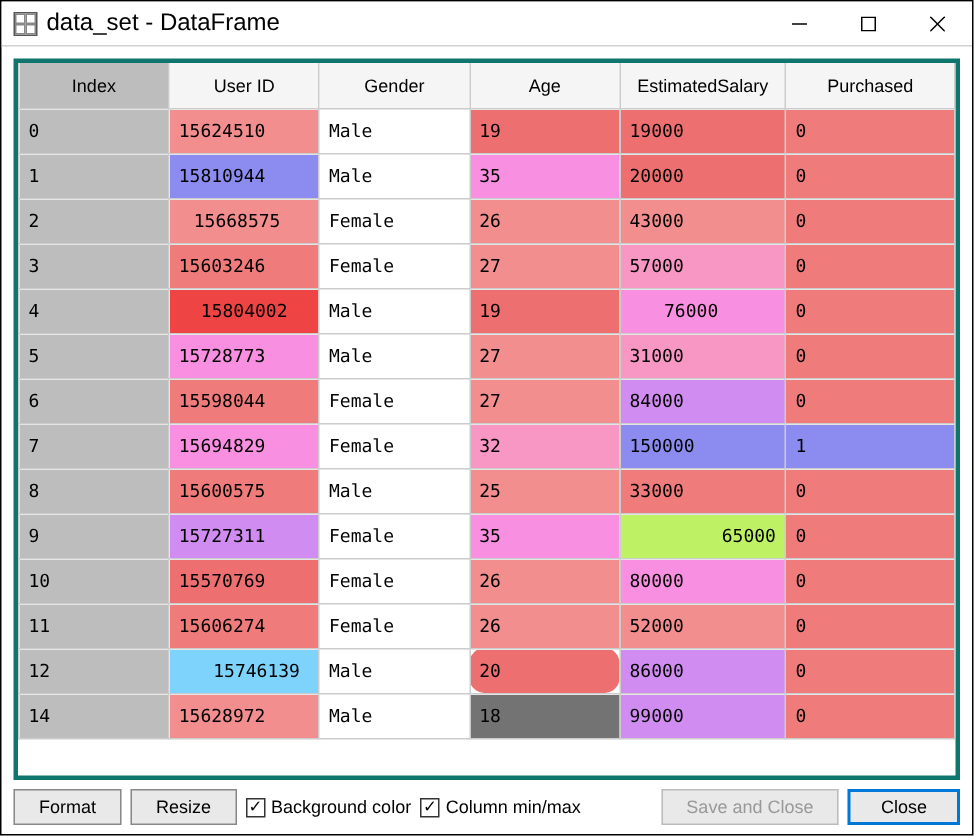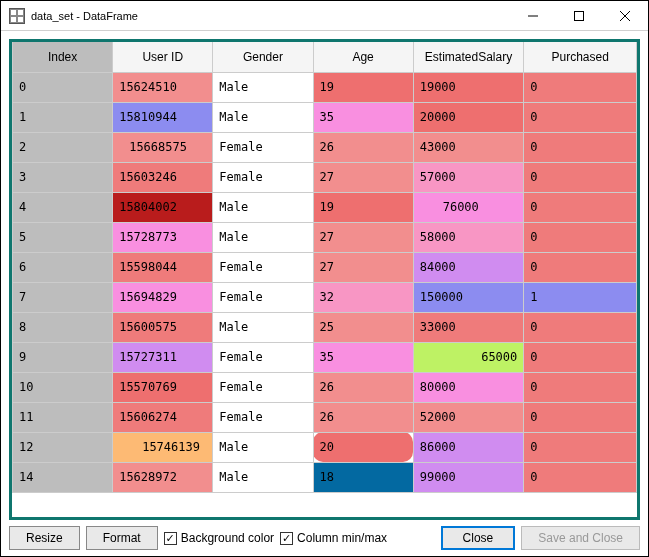--- a/index.html
+++ b/index.html
@@ -1,20 +1,20 @@
 <!DOCTYPE html>
 <html><head>
 <meta charset="utf-8">
 <style>
 * { box-sizing: border-box; margin: 0; padding: 0; }
 body { font-family: "Segoe UI", Tahoma, sans-serif; font-size: 12px; background: #fff; width: 649px; height: 557px; overflow: hidden; display: flex; flex-direction: column; border: 1px solid #000; }
 .titlebar { display: flex; align-items: center; height: 30px; background: #fff; border-bottom: 1px solid #d0d0d0; }
 .title-icon { width: 16px; height: 16px; margin: 0 6px 0 8px; display: flex; flex-wrap: wrap; border: 1px solid #555; }
 .title-icon span { width: 50%; height: 50%; border: .5px solid #888; }
-.title-text { flex: 1; font-size: 11px; }
+.title-text { flex: 1; font-size: 16px; }
 .win-btns { display: flex; height: 100%; }
 .win-btn { width: 46px; display: flex; align-items: center; justify-content: center; cursor: pointer; }
 .content { flex: 1; padding: 8px 8px 6px 8px; display: flex; flex-direction: column; overflow: hidden; }
 .table-wrap { flex: 1; border: 3px solid #0f766e; overflow: hidden; position: relative; display: flex; }
 .table-scroll { flex: 1; overflow-y: scroll; overflow-x: hidden; }
 table { border-collapse: collapse; width: 100%; table-layout: fixed; }
 th, td { border: 1px solid #ccc; height: 30px; padding: 0 6px; text-align: left; font-size: 12px; white-space: nowrap; overflow: hidden; }
 th { background: #f5f5f5; font-weight: 400; text-align: center; border-top: none; }
 th:first-child, td.row-idx { background: #bdbdbd; }
 td.row-idx { font-family: Consolas, monospace; }
@@ -118,32 +118,32 @@
             <tr>
               <td class="row-idx">3</td>
               <td class="data" style="background: rgb(239, 123, 123);">15603246</td>
               <td class="data" style="background: rgb(255, 255, 255);">Female</td>
               <td class="data" style="background: rgb(242, 142, 142);">27</td>
               <td class="data" style="background: rgb(248, 150, 196);">57000</td>
               <td class="data" style="background: rgb(239, 123, 123);">0</td>
             </tr>
             <tr>
               <td class="row-idx">4</td>
-              <td class="data" style="background: #b91c1c;">15804002</td>
+              <td class="data" style="background: #ef4444; text-align: center;">15804002</td>
               <td class="data" style="background: rgb(255, 255, 255);">Male</td>
               <td class="data" style="background: rgb(238, 111, 111);">19</td>
               <td class="data" style="background: rgb(249, 143, 224); padding-left: 29px;">76000</td>
               <td class="data" style="background: rgb(239, 123, 123);">0</td>
             </tr>
             <tr>
               <td class="row-idx">5</td>
               <td class="data" style="background: rgb(249, 143, 224);">15728773</td>
               <td class="data" style="background: rgb(255, 255, 255);">Male</td>
               <td class="data" style="background: rgb(242, 142, 142);">27</td>
-              <td class="data" style="background: rgb(248, 150, 196);">58000</td>
+              <td class="data" style="background: rgb(248, 150, 196);">31000</td>
               <td class="data" style="background: rgb(239, 123, 123);">0</td>
             </tr>
             <tr>
               <td class="row-idx">6</td>
               <td class="data" style="background: rgb(239, 123, 123);">15598044</td>
               <td class="data" style="background: rgb(255, 255, 255);">Female</td>
               <td class="data" style="background: rgb(242, 142, 142);">27</td>
               <td class="data" style="background: rgb(208, 140, 240);">84000</td>
               <td class="data" style="background: rgb(239, 123, 123);">0</td>
             </tr>
@@ -182,47 +182,47 @@
             <tr>
               <td class="row-idx">11</td>
               <td class="data" style="background: rgb(239, 123, 123);">15606274</td>
               <td class="data" style="background: rgb(255, 255, 255);">Female</td>
               <td class="data" style="background: rgb(242, 142, 142);">26</td>
               <td class="data" style="background: rgb(242, 142, 142);">52000</td>
               <td class="data" style="background: rgb(239, 123, 123);">0</td>
             </tr>
             <tr>
               <td class="row-idx">12</td>
-              <td class="data" style="background: #fdba74; padding-left: 29px;">15746139</td>
+              <td class="data" style="background: #7dd3fc; padding-left: 29px;">15746139</td>
               <td class="data" style="background: rgb(255, 255, 255);">Male</td>
               <td class="data" style="background: rgb(238, 111, 111); border-radius: 10px;">20</td>
               <td class="data" style="background: rgb(208, 140, 240); margin-top: 24px;">86000</td>
               <td class="data" style="background: rgb(239, 123, 123);">0</td>
             </tr>
             <tr>
               <td class="row-idx">14</td>
               <td class="data" style="background: rgb(242, 142, 142);">15628972</td>
               <td class="data" style="background: rgb(255, 255, 255);">Male</td>
-              <td class="data" style="background: #0369a1;">18</td>
+              <td class="data" style="background: #737373;">18</td>
               <td class="data" style="background: rgb(208, 140, 240);">99000</td>
               <td class="data" style="background: rgb(239, 123, 123);">0</td>
             </tr>
           </tbody>
       </table>
     </div>
   </div>
 
   <div class="bottom-bar">
+    <button class="btn">Format</button>
     <button class="btn">Resize</button>
-    <button class="btn">Format</button>
     <label class="chk">
       <span class="chk-box">✓</span>
       <span>Background color</span>
     </label>
     <label class="chk">
       <span class="chk-box">✓</span>
       <span>Column min/max</span>
     </label>
     <div class="spacer"></div>
+    <button class="btn disabled">Save and Close</button>
     <button class="btn primary">Close</button>
-    <button class="btn disabled">Save and Close</button>
   </div>
 </div>
 
 </body></html>

